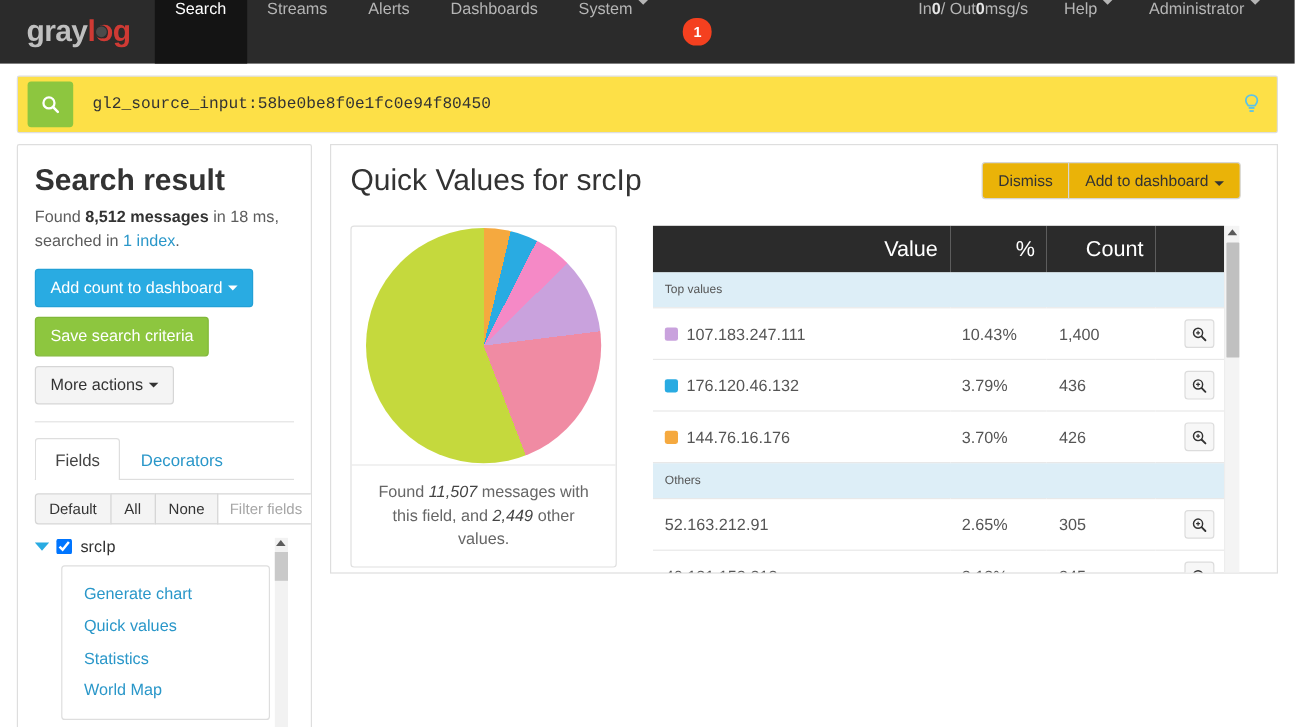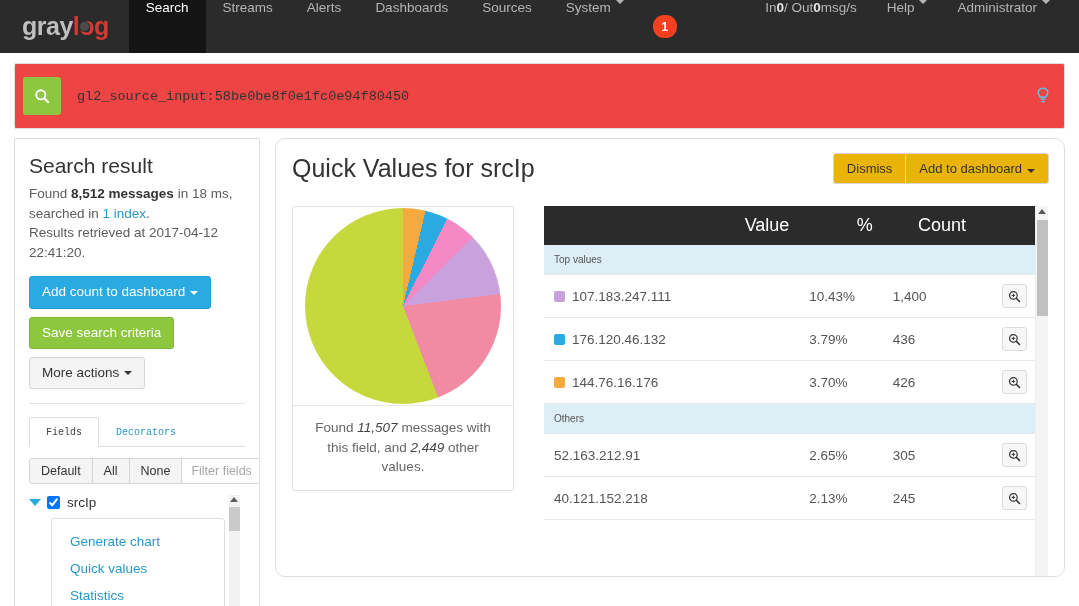--- a/index.html
+++ b/index.html
@@ -63,23 +63,23 @@
   .nav-right .nav-item { padding: 0 15px; }
   .nav-right b { color: #e5e5e5; font-weight: bold; }
 
   
   .searchbar-wrap {
     padding: 10px 14px 0 14px;
     background: #ffffff;
   }
   .searchbar {
     display: flex; align-items: center;
-    height: 66px;
+    height: 48px;
     border: 1px solid #dedede;
-    background: #ef4444;
+    background: #fde047;
     border-radius: 2px;
     position: relative;
   }
   .search-btn {
     width: 38px; height: 38px;
     margin-left: 8px;
     background: #8dc63f;
     border: none; border-radius: 3px;
     color: #fff; cursor: pointer;
     display: flex; align-items: center; justify-content: center;
@@ -111,21 +111,21 @@
     width: 246px;
     min-height: 481px;
     border: 1px solid #dedede;
     border-radius: 2px;
     background: #fff;
     padding: 14px 14px 0 14px;
     position: relative;
     overflow: hidden;
   }
   .sr-title {
-    font-size: 21px; color: #333; font-weight: normal;
+    font-size: 25px; color: #333; font-weight: bold;
     margin: 0 0 6px 0; line-height: 1.2;
   }
   .sr-desc {
     font-size: 13.5px; color: #5c5c5c; line-height: 1.45;
     margin-bottom: 14px;
   }
   .sr-desc b { color: #333; }
   .link { color: #2a97c9; text-decoration: none; cursor: pointer; }
 
   .btn {
@@ -140,24 +140,24 @@
   .btn-info { background: #29abe2; border-color: #22a0d6; color: #fff; }
   .btn-success { background: #8dc63f; border-color: #81b839; color: #fff; }
   .btn-default { background: #f4f4f4; border-color: #d6d6d6; color: #333; }
   .btn-row { margin-bottom: 8px; }
 
   .divider { height: 1px; background: #e3e3e3; margin: 14px 0 0 0; }
 
   
   .tabs { display: flex; margin-top: 13px; border-bottom: 1px solid #dedede; }
   .tab {
-    font-size: 10px; color: #2a97c9;
+    font-size: 14px; color: #2a97c9;
     padding: 9px 16px; cursor: pointer;
     border: 1px solid transparent; border-bottom: none;
-    margin-bottom: -1px; border-radius: 3px 3px 0 0; font-family: Liberation Mono, monospace;
+    margin-bottom: -1px; border-radius: 3px 3px 0 0;
   }
   .tab.active {
     color: #444; background: #fff;
     border-color: #dedede; border-bottom-color: #fff;
   }
 
   .btn-toolbar { display: flex; margin-top: 11px; }
   .btn-sm {
     font-size: 12.5px; padding: 5px 11px;
     background: #f4f4f4; border: 1px solid #d6d6d6;
@@ -213,24 +213,24 @@
   .sb-arrow-up { top: 2px; border-bottom: 5px solid #5c5c5c; }
   .sb-thumb {
     position: absolute; left: 0; width: 11px;
     background: #c9c9c9;
   }
 
   
   .main-panel {
     flex: 1;
     border: 1px solid #dedede;
-    border-radius: 10px;
+    border-radius: 0;
     background: #fff;
-    padding: 14px 16px 14px 16px;
-    height: 439px;
+    padding: 14px 31px 14px 16px;
+    height: 358px;
     position: relative;
     overflow: hidden;
   }
   .panel-head { display: flex; align-items: flex-start; }
   .panel-title {
     font-size: 25px; color: #333; font-weight: normal; margin: 0;
     line-height: 1.2;
   }
   .panel-actions { margin-left: auto; display: flex; }
   .pbtn {
@@ -347,23 +347,20 @@
         <span>Search</span>
       </a>
     <a class="nav-item">
         <span>Streams</span>
       </a>
     <a class="nav-item">
         <span>Alerts</span>
       </a>
     <a class="nav-item">
         <span>Dashboards</span>
-      </a>
-    <a class="nav-item">
-        <span>Sources</span>
       </a>
     <a class="nav-item">
         <span>System</span>
         <span class="caret"></span>
       </a>
     <div class="badge-wrap">
       <span class="nav-badge">1</span>
     </div>
   </div>
   <div class="nav-right">
@@ -404,21 +401,20 @@
   </div>
 </div>
 
 <div class="content">
 
   <div class="sidebar">
     <h1 class="sr-title">Search result</h1>
     <div class="sr-desc">
       <span>Found </span><b>8,512 messages</b><span> in 18 ms,</span>
       <span>searched in </span><a class="link">1 index</a><span>.</span><br>
-      <span>Results retrieved at 2017-04-12 22:41:20.</span>
     </div>
     <div class="btn-row">
       <button class="btn btn-info">
         <span>Add count to dashboard</span>
           <span class="caret"></span>
       </button>
     </div>
     <div class="btn-row">
       <button class="btn btn-success">
         <span>Save search criteria</span>

